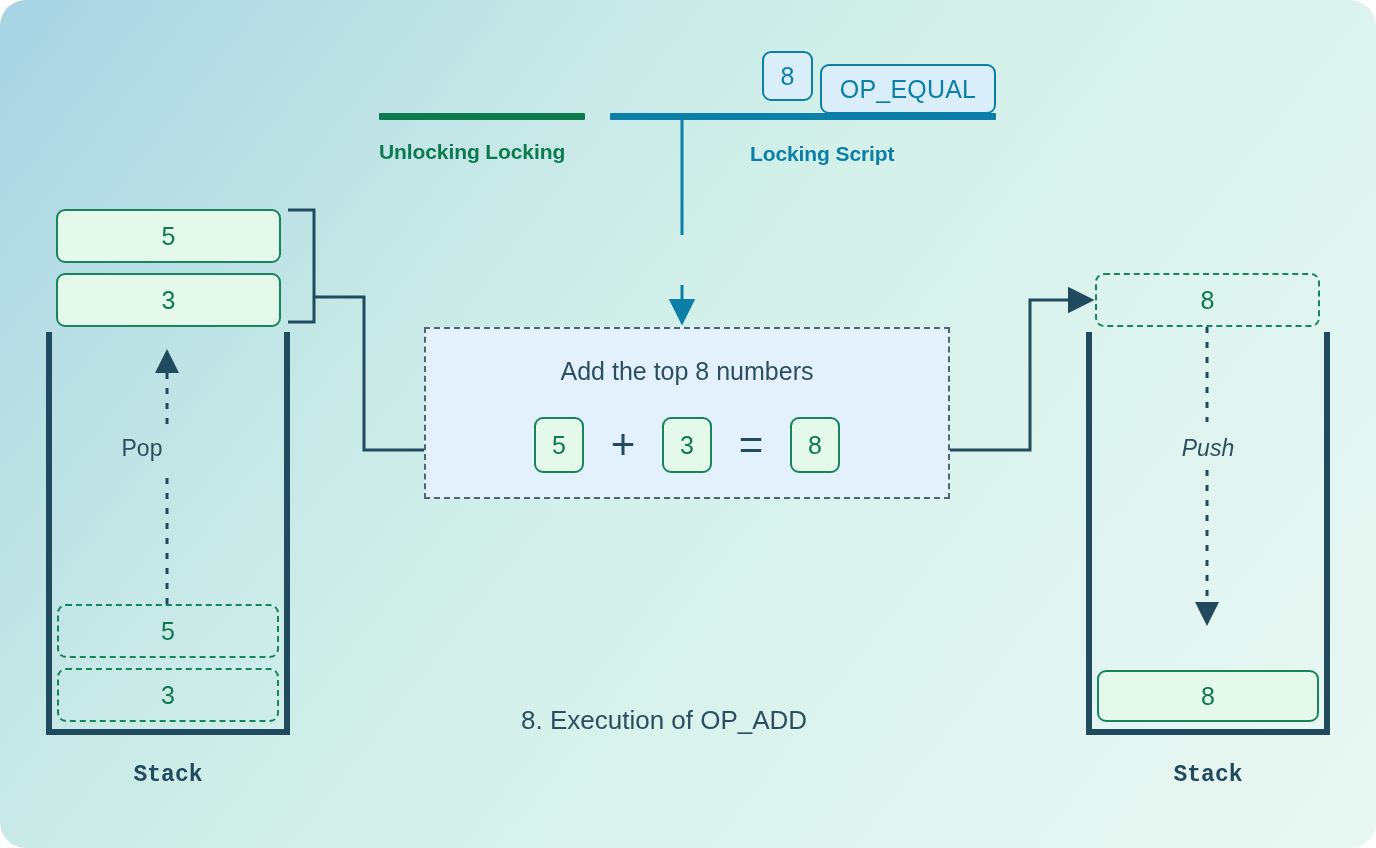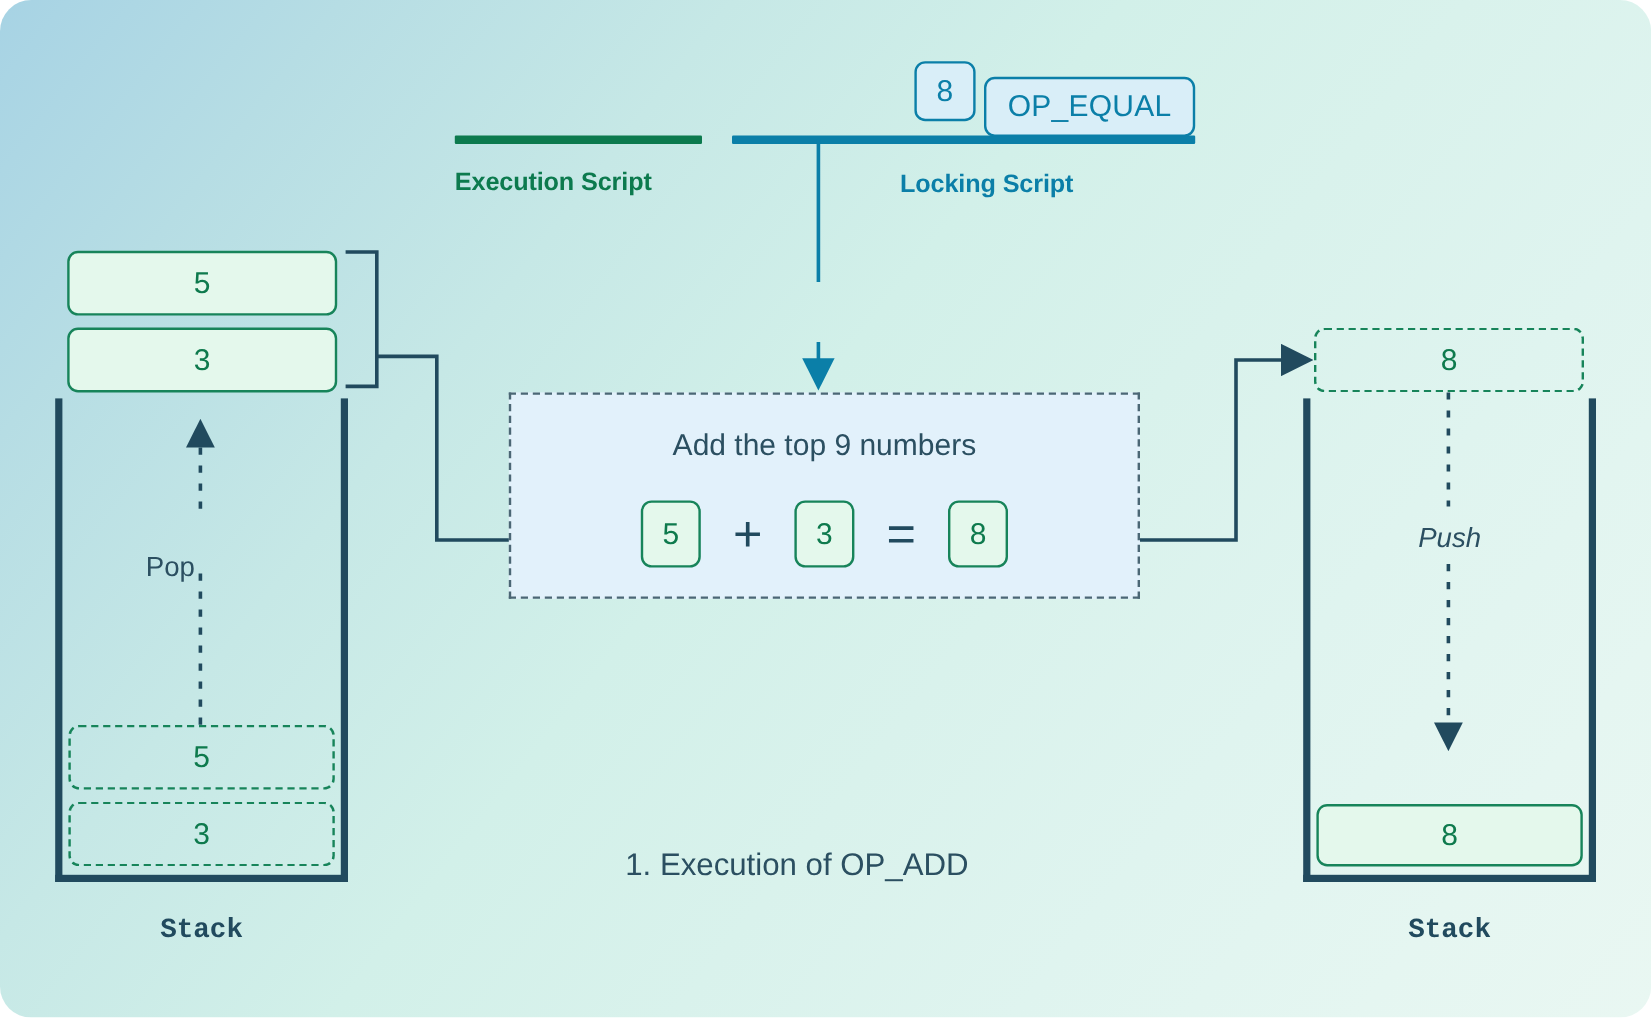--- a/index.html
+++ b/index.html
@@ -167,45 +167,45 @@
     height: 848px;
     pointer-events: none;
   }
 </style>
 </head>
 <body>
 
 <div id="canvas">
 
   <div class="script-bar" style="left:379px; top:113px; width:206px; background:#0c7a4e;"></div>
-  <div class="script-label" style="left:379px; top:140px; color:#0c7a4e;">Execution Script</div>
+  <div class="script-label" style="left:379px; top:140px; color:#0c7a4e;">Unlocking Locking</div>
 
   <div class="script-bar" style="left:610px; top:113px; width:386px; background:#0b7fa8;"></div>
   <div class="script-label" style="left:714px; top:142px; color:#0b7fa8;margin-left:36px;">Locking Script</div>
 
   <div class="op-chip" style="left:762px; top:51px; width:51px; height:50px;">8</div>
   <div class="op-chip" style="left:820px; top:64px; width:176px; height:50px;">OP_EQUAL</div>
 
 
   <div class="item-solid" style="left:56px; top:209px; width:225px; height:54px;">5</div>
   <div class="item-solid" style="left:56px; top:273px; width:225px; height:54px;">3</div>
 
   <div class="stack-wall" style="left:46px; top:332px; width:6px; height:403px;"></div>
   <div class="stack-wall" style="left:284px; top:332px; width:6px; height:403px;"></div>
   <div class="stack-wall" style="left:46px; top:729px; width:244px; height:6px;"></div>
 
-  <div class="flow-label" style="left:46px; top:459px; width:192px;">Pop</div>
+  <div class="flow-label" style="left:46px; top:435px; width:192px;">Pop</div>
 
   <div class="item-ghost" style="left:57px; top:604px; width:222px; height:54px;">5</div>
   <div class="item-ghost" style="left:57px; top:668px; width:222px; height:54px;">3</div>
 
   <div class="stack-caption" style="left:46px; top:762px; width:244px;">Stack</div>
 
   <div id="calc-panel" style="left:424px; top:327px; width:526px; height:172px;">
-    <div id="calc-title">Add the top 9 numbers</div>
+    <div id="calc-title">Add the top 8 numbers</div>
     <div id="calc-row">
       <div class="calc-chip">5</div>
       <div class="calc-op">+</div>
       <div class="calc-chip">3</div>
       <div class="calc-op">=</div>
       <div class="calc-chip">8</div>
     </div>
   </div>
 
   <div class="item-ghost" style="left:1095px; top:273px; width:225px; height:54px;">8</div>
@@ -213,21 +213,21 @@
   <div class="stack-wall" style="left:1086px; top:332px; width:6px; height:403px;"></div>
   <div class="stack-wall" style="left:1324px; top:332px; width:6px; height:403px;"></div>
   <div class="stack-wall" style="left:1086px; top:729px; width:244px; height:6px;"></div>
 
   <div class="flow-label" style="left:1086px; top:435px; width:244px;font-style:italic;">Push</div>
 
   <div class="item-solid" style="left:1097px; top:670px; width:222px; height:52px;">8</div>
 
   <div class="stack-caption" style="left:1086px; top:762px; width:244px;">Stack</div>
 
-  <div id="caption" style="left:521px; top:705px;">1. Execution of OP_ADD</div>
+  <div id="caption" style="left:521px; top:705px;">8. Execution of OP_ADD</div>
 
   <svg class="overlay" viewBox="0 0 1376 848">
     <defs>
       <marker id="arrow-ink" markerWidth="9" markerHeight="9" refX="7.5" refY="4.5" orient="auto">
         <path d="M0,0 L9,4.5 L0,9 z" fill="#214a5e"></path>
       </marker>
       <marker id="arrow-teal" markerWidth="9" markerHeight="9" refX="7.5" refY="4.5" orient="auto">
         <path d="M0,0 L9,4.5 L0,9 z" fill="#0b7fa8"></path>
       </marker>
       <marker id="arrow-ink-dash" markerWidth="8" markerHeight="8" refX="6" refY="4" orient="auto">

